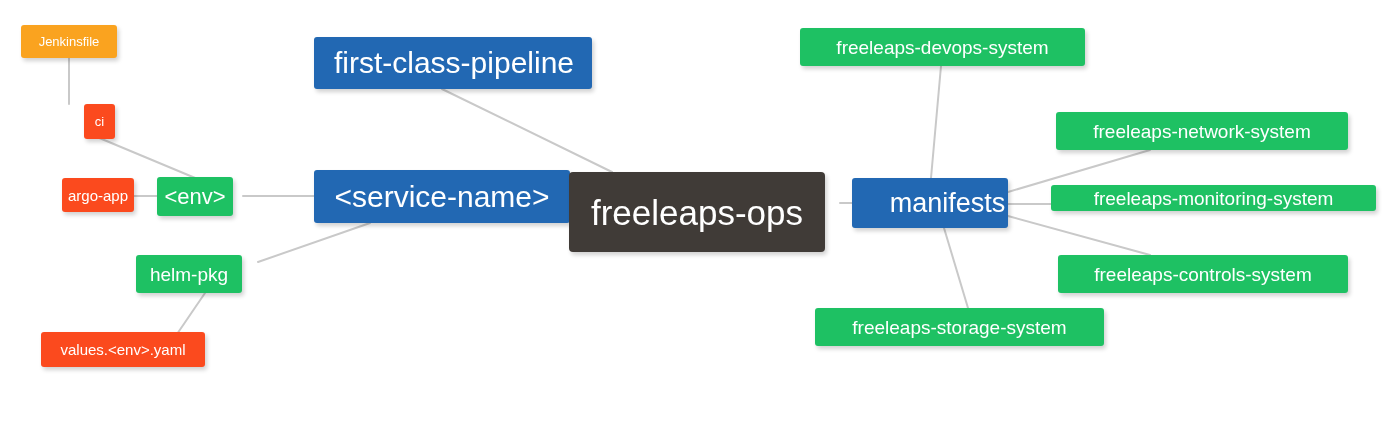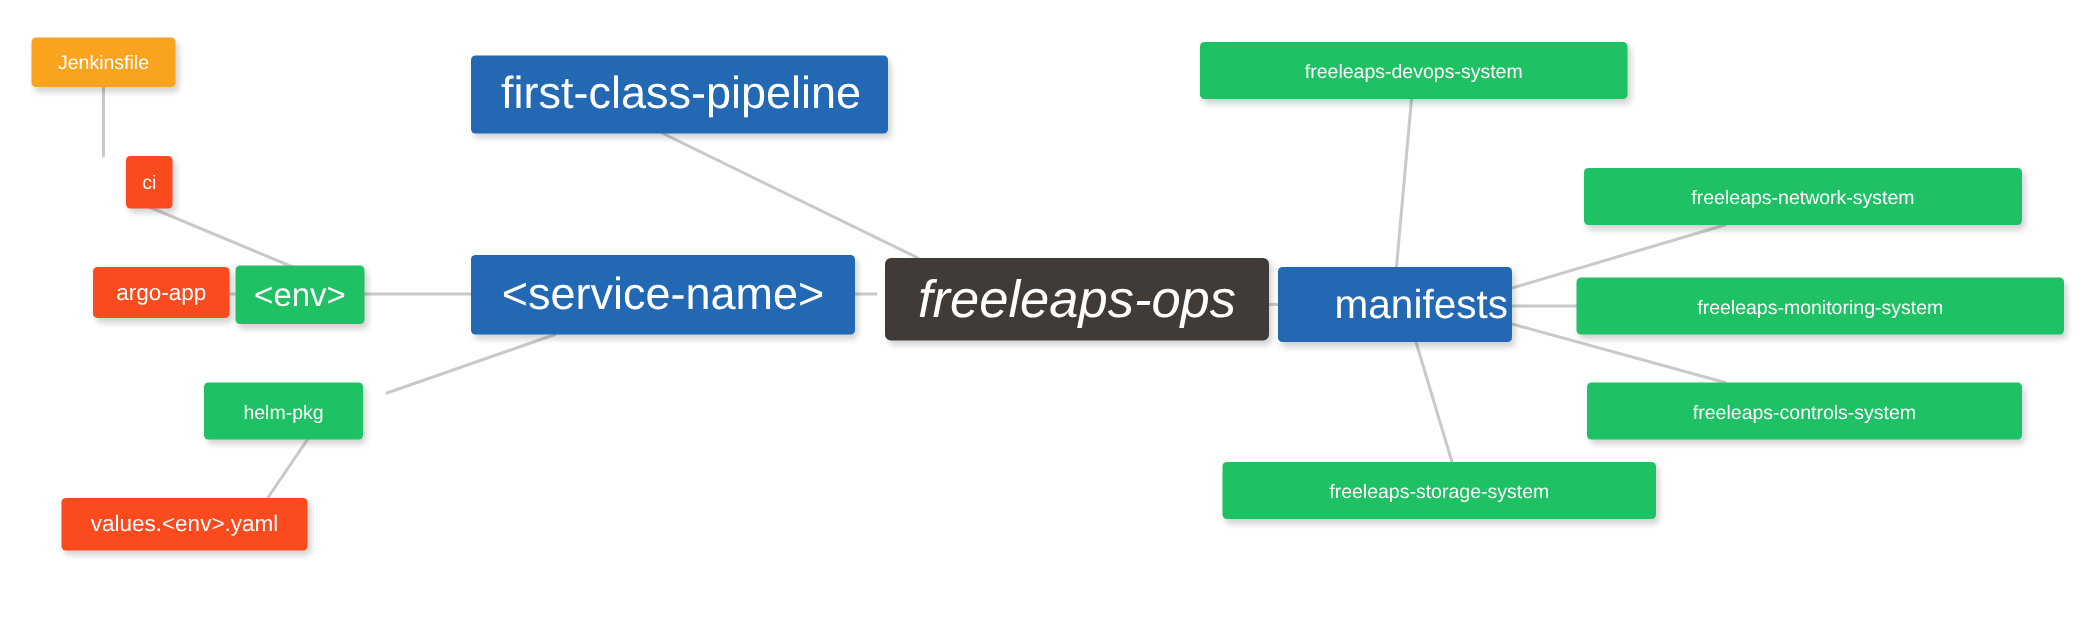--- a/index.html
+++ b/index.html
@@ -47,21 +47,21 @@
     border-radius: 4px;
   }
   .n-blue   { background: #2268b3; }
   .n-green  { background: #1ec163; }
   .n-orange { background: #faa31f; }
   .n-red    { background: #fb4a1e; margin-left: 30px; }
 
   .sz-xl { font-size: 30px; }
   .sz-lg { font-size: 27px; }
   .sz-md { font-size: 22px; }
-  .sz-sm { font-size: 13px; align-items: center; }
+  .sz-sm { font-size: 19px; align-items: center; }
   .sz-xs { font-size: 15px; }
   .sz-xxs { font-size: 13px; }
 </style>
 </head>
 <body>
 
 <div id="canvas">
   <svg id="edges" viewBox="0 0 1390 421" xmlns="http://www.w3.org/2000/svg">
       <line x1="69" y1="58" x2="69" y2="104" stroke="#c9c9c9" stroke-width="2" stroke-linecap="round"></line>
       <line x1="85" y1="132" x2="200" y2="180" stroke="#c9c9c9" stroke-width="2" stroke-linecap="round"></line>
@@ -78,51 +78,51 @@
       <line x1="1008" y1="216" x2="1150" y2="255" stroke="#c9c9c9" stroke-width="2" stroke-linecap="round"></line>
       <line x1="944" y1="228" x2="968" y2="308" stroke="#c9c9c9" stroke-width="2" stroke-linecap="round"></line>
     </svg>
   <div id="node-layer">
       <div class="node n-orange sz-xxs" style="left: 21px; top: 25px; width: 96px; height: 33px; justify-content: center;">
         <span>Jenkinsfile</span>
       </div>
       <div class="node n-red sz-xxs" style="left: 54px; top: 104px; width: 31px; height: 35px;">
         <span>ci</span>
       </div>
-      <div class="node n-red sz-xs" style="left: 32px; top: 178px; width: 91px; height: 34px;">
+      <div class="node n-red sz-xs" style="left: 32px; top: 178px; width: 72px; height: 34px;">
         <span>argo-app</span>
       </div>
-      <div class="node n-green sz-md" style="left: 157px; top: 177px; width: 86px; height: 39px;">
+      <div class="node n-green sz-md" style="left: 157px; top: 177px; width: 76px; height: 39px;">
         <span>&lt;env&gt;</span>
       </div>
       <div class="node n-green sz-sm" style="left: 136px; top: 255px; width: 106px; height: 38px;">
         <span>helm-pkg</span>
       </div>
       <div class="node n-red sz-xs" style="left: 11px; top: 332px; width: 164px; height: 35px;">
         <span>values.&lt;env&gt;.yaml</span>
       </div>
       <div class="node n-blue sz-xl" style="left: 314px; top: 170px; width: 256px; height: 53px;">
         <span>&lt;service-name&gt;</span>
       </div>
       <div class="node n-blue sz-xl" style="left: 314px; top: 37px; width: 278px; height: 52px; padding-left: 12px;">
         <span>first-class-pipeline</span>
       </div>
-      <div class="node n-root" style="left: 590px; top: 172px; width: 256px; height: 55px; font-style: italic;">
+      <div class="node n-root" style="left: 569px; top: 172px; width: 256px; height: 80px;">
         <span>freeleaps-ops</span>
       </div>
       <div class="node n-blue sz-lg" style="left: 852px; top: 178px; width: 156px; height: 50px; padding-left: 45px;">
         <span>manifests</span>
       </div>
       <div class="node n-green sz-sm" style="left: 800px; top: 28px; width: 285px; height: 38px;">
         <span>freeleaps-devops-system</span>
       </div>
       <div class="node n-green sz-sm" style="left: 1056px; top: 112px; width: 292px; height: 38px;">
         <span>freeleaps-network-system</span>
       </div>
-      <div class="node n-green sz-sm" style="left: 1051px; top: 185px; width: 325px; height: 38px;">
+      <div class="node n-green sz-sm" style="left: 1051px; top: 185px; width: 325px; height: 26px;">
         <span>freeleaps-monitoring-system</span>
       </div>
       <div class="node n-green sz-sm" style="left: 1058px; top: 255px; width: 290px; height: 38px;">
         <span>freeleaps-controls-system</span>
       </div>
       <div class="node n-green sz-sm" style="left: 815px; top: 308px; width: 289px; height: 38px;">
         <span>freeleaps-storage-system</span>
       </div>
     </div>
 </div>

